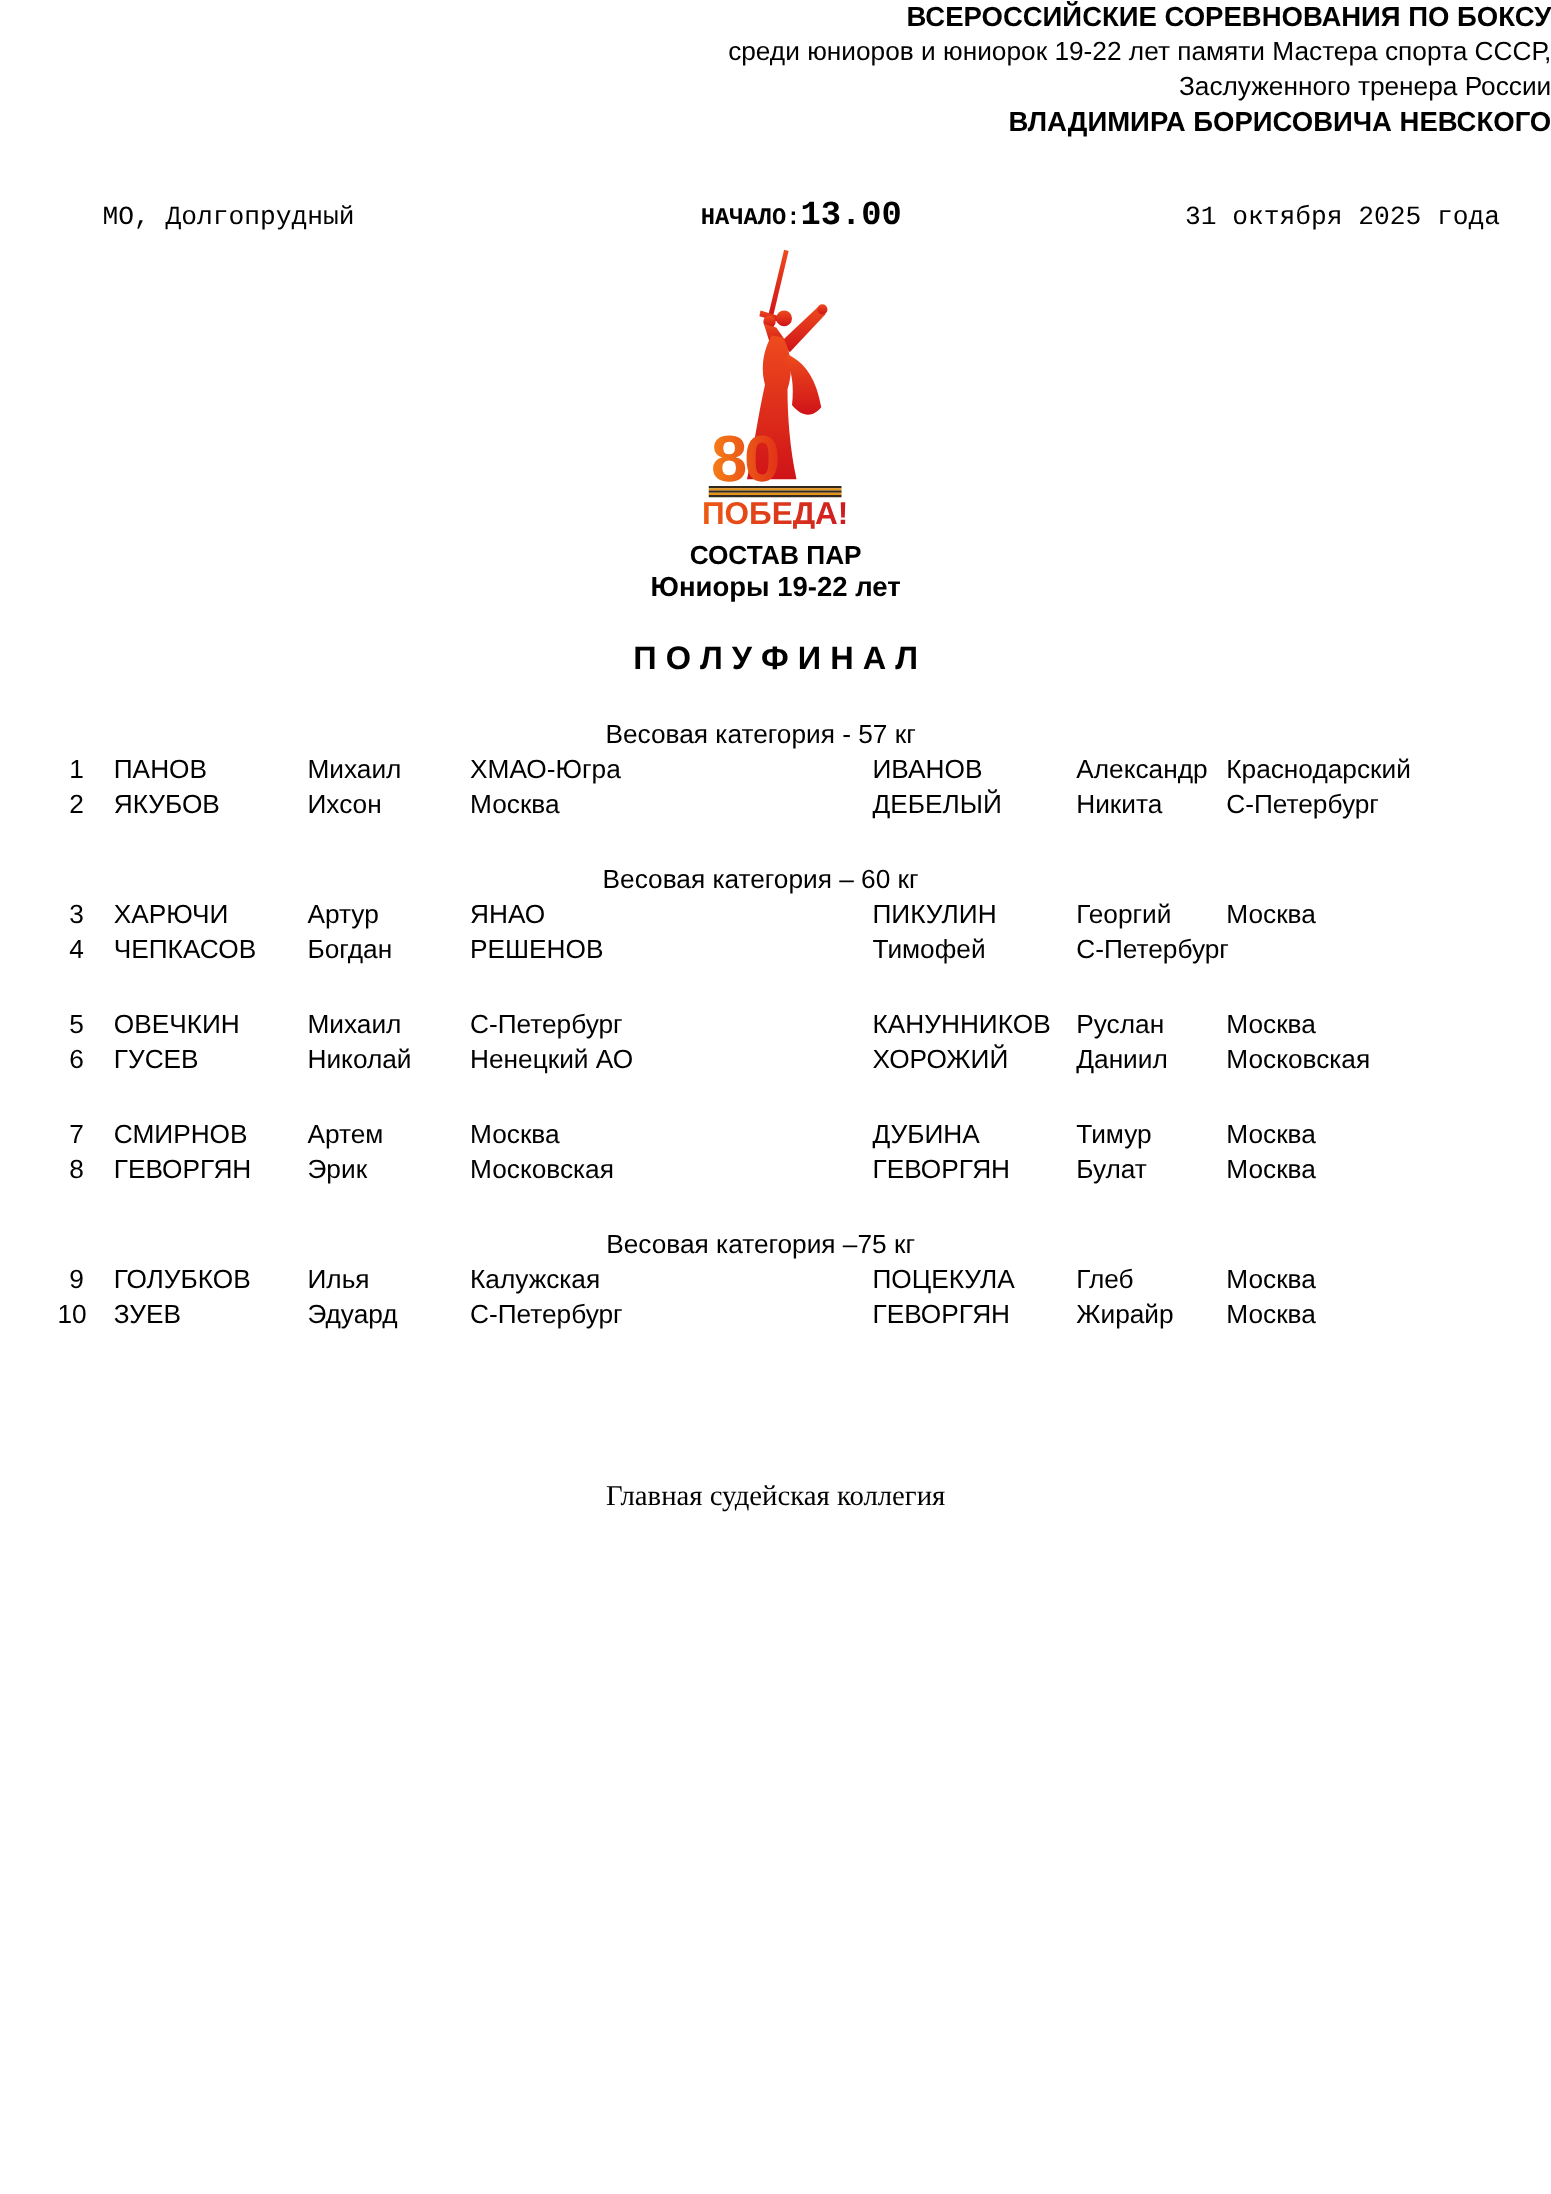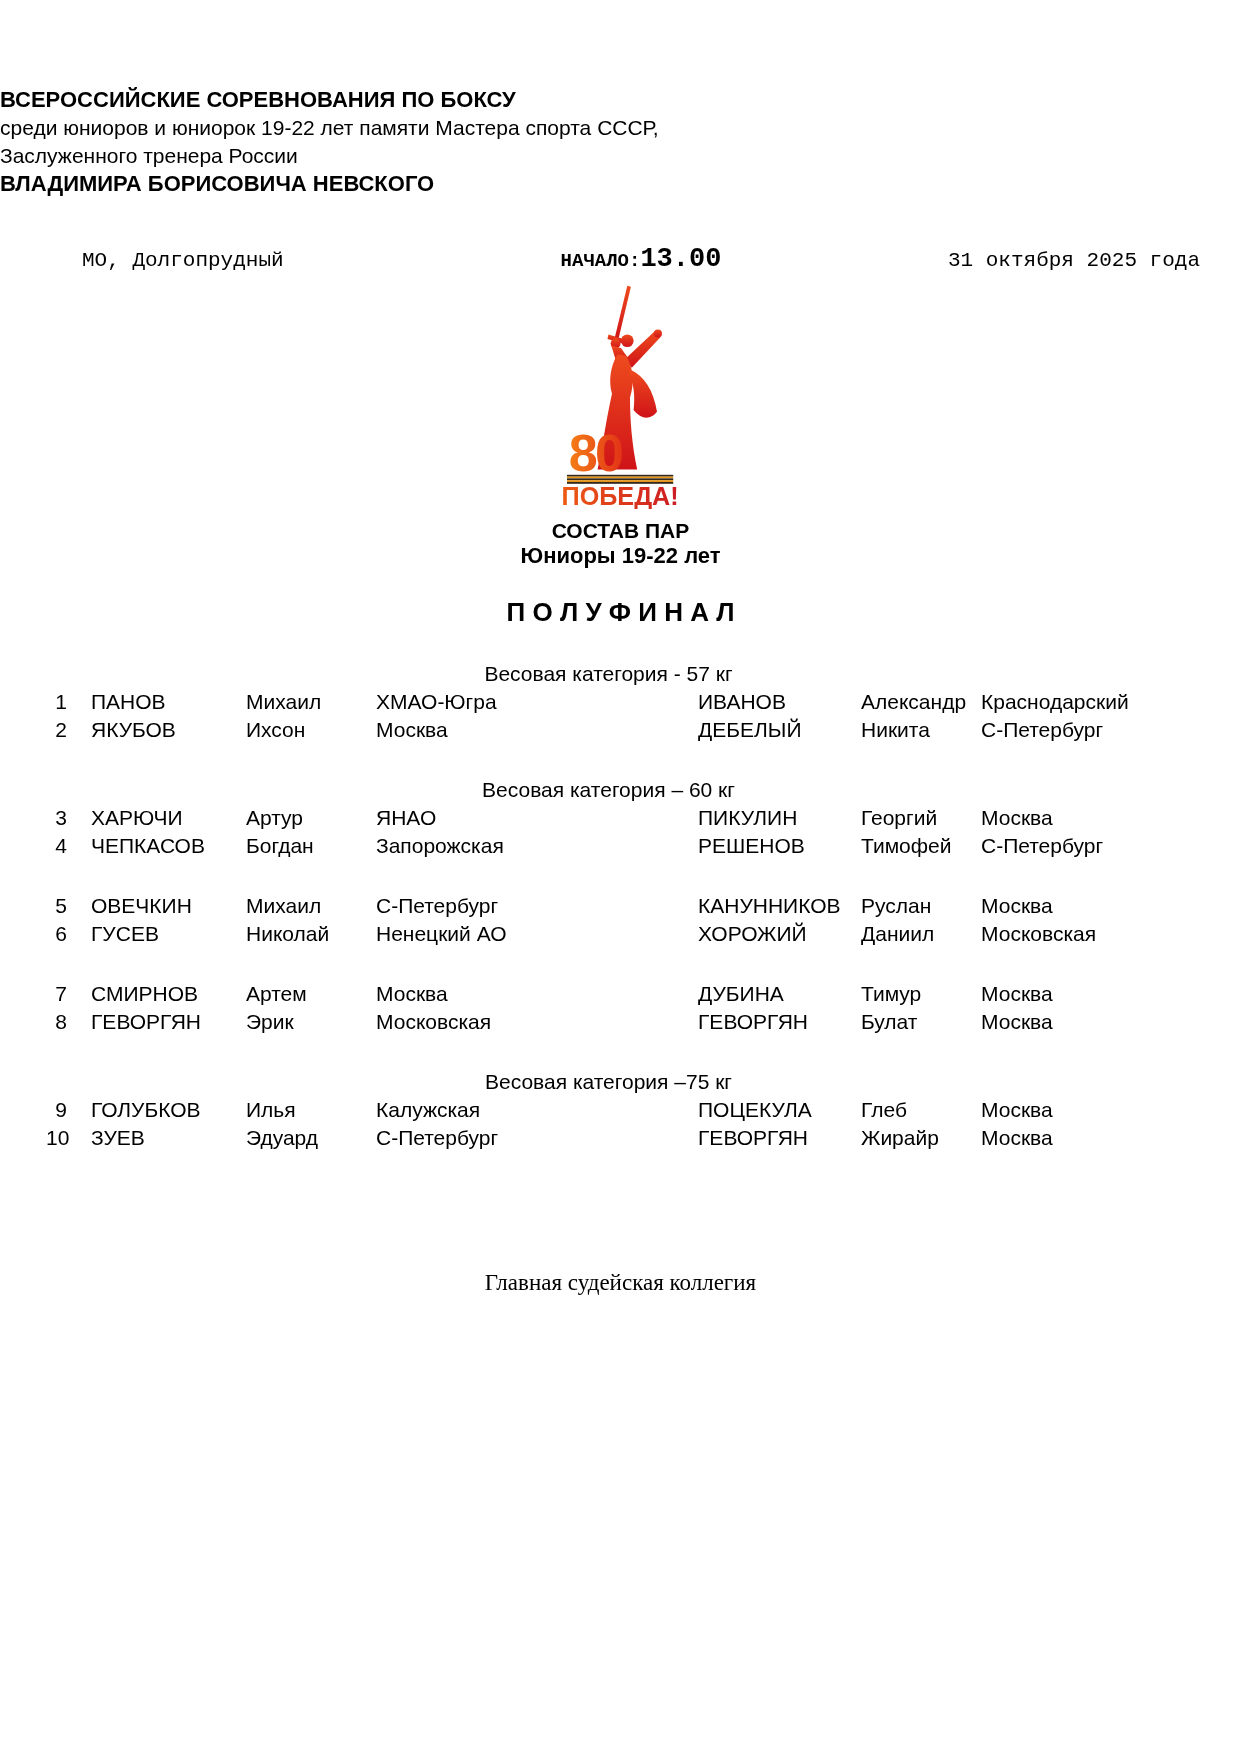--- a/index.html
+++ b/index.html
@@ -6,21 +6,21 @@
   .page {
     position:relative;
     width:1241px; height:1755px;
     margin:0 auto;
     background:#ffffff;
     color:#000000;
     font-family:"Liberation Sans", sans-serif;
     overflow:hidden;
   }
   
-  .title-block { padding-top:86px; text-align:left; line-height:28px; }
+  .title-block { text-align:right; line-height:28px; }
   .title-main   { font-size:22px; font-weight:bold; }
   .title-sub    { font-size:21px; font-weight:normal; }
   .title-person { font-size:22px; font-weight:bold; }
 
   
   .info-row {
     margin-top:46px;
     display:grid;
     grid-template-columns:1fr auto 1fr;
     align-items:baseline;
@@ -160,21 +160,20 @@
           <span class="cell">Артур</span>
           <span class="cell">ЯНАО</span>
           <span class="cell">ПИКУЛИН</span>
           <span class="cell">Георгий</span>
           <span class="cell">Москва</span>
         </div>
         <div class="pair-row">
           <span class="cell-num">4</span>
           <span class="cell">ЧЕПКАСОВ</span>
           <span class="cell">Богдан</span>
-          <span class="cell">Запорожская</span>
           <span class="cell">РЕШЕНОВ</span>
           <span class="cell">Тимофей</span>
           <span class="cell">С-Петербург</span>
         </div>
       </div>
       <div class="category">
         <div class="pair-row">
           <span class="cell-num">5</span>
           <span class="cell">ОВЕЧКИН</span>
           <span class="cell">Михаил</span>

